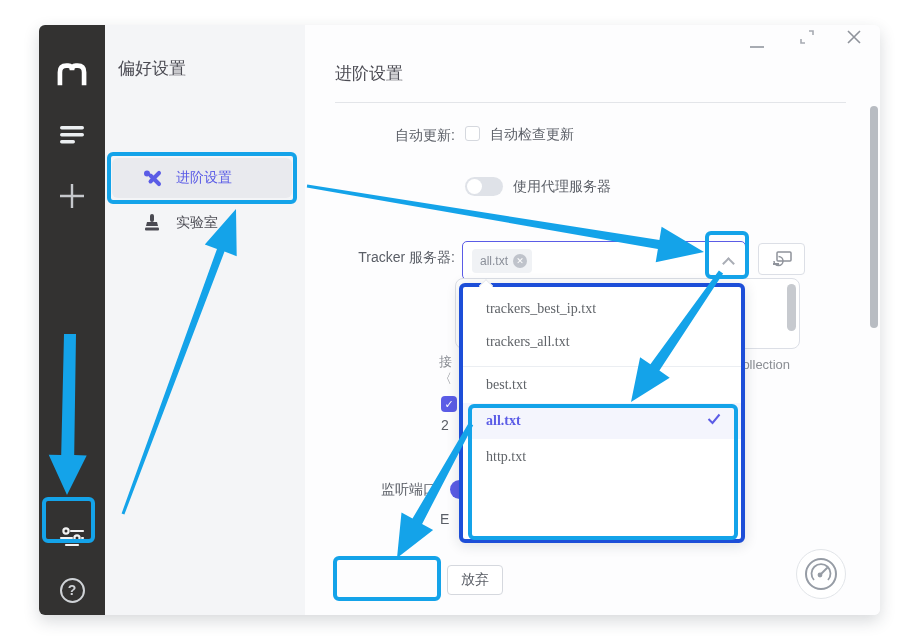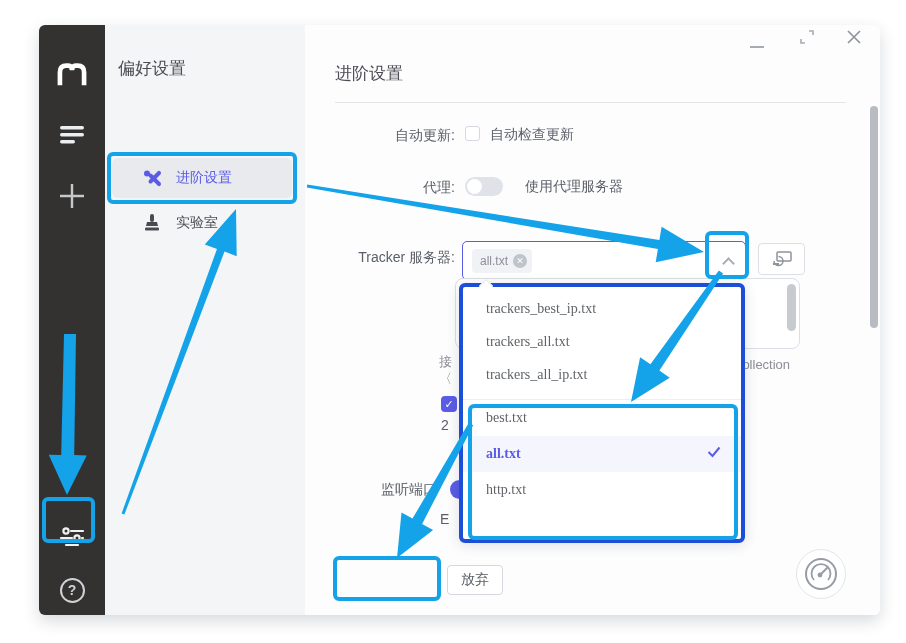--- a/index.html
+++ b/index.html
@@ -33,21 +33,21 @@
   
   .content{position:absolute;left:266px;top:0;width:575px;height:590px;background:#fdfdfe;border-radius:0 6px 6px 0;}
   .win-ctrl{position:absolute;cursor:pointer;}
   .content-title{position:absolute;left:30px;top:37px;font-size:17px;color:#4c4c54;}
   .divider{position:absolute;left:30px;top:77px;width:511px;border-top:1px solid #e3e5e9;}
   .form-label{position:absolute;left:0;width:150px;text-align:right;font-size:14px;color:#5a5e66;}
   .checkbox{position:absolute;left:160px;top:101px;width:15px;height:15px;border:1px solid #d5d8de;border-radius:3px;background:#fff;}
   .chk-label{position:absolute;left:185px;top:101px;font-size:14px;color:#5a5e66;}
   .toggle{position:absolute;left:160px;top:152px;width:38px;height:19px;border-radius:10px;background:#dfe2e8;}
   .toggle .knob{position:absolute;left:2px;top:2px;width:15px;height:15px;border-radius:50%;background:#fff;}
-  .tgl-label{position:absolute;left:208px;top:153px;font-size:14px;color:#5a5e66;margin-left:12px;}
+  .tgl-label{position:absolute;left:208px;top:153px;font-size:14px;color:#5a5e66;}
 
   .select{position:absolute;left:157px;top:216px;width:284px;height:39px;background:#fff;
           border:1px solid #5b5ce6;border-radius:5px;}
   .tag{position:absolute;left:9px;top:7px;height:24px;background:#f0f2f5;border-radius:4px;
        display:flex;align-items:center;padding:0 5px 0 8px;font-size:12px;color:#8a8f99;}
   .tag-close{margin-left:5px;width:14px;height:14px;border-radius:50%;background:#bfc3cb;color:#fff;
              font-size:9px;line-height:14px;text-align:center;}
   .caret{position:absolute;right:12px;top:17px;width:9px;height:9px;border-top:2px solid #a9adb5;border-right:2px solid #a9adb5;transform:rotate(-45deg);}
   .btn-sync{position:absolute;left:453px;top:218px;width:47px;height:32px;border:1px solid #dcdfe6;border-radius:4px;
             background:#fff;display:flex;align-items:center;justify-content:center;}
@@ -170,21 +170,20 @@
         </svg>
       </span>
 
       <div class="content-title">进阶设置</div>
       <div class="divider"></div>
 
       <div class="form-label" style="top:102px;">自动更新:</div>
       <span class="checkbox"></span>
       <span class="chk-label">自动检查更新</span>
 
-      <div class="form-label" style="top:154px;">代理:</div>
       <span class="toggle">
           <span class="knob"></span>
         </span>
       <span class="tgl-label">使用代理服务器</span>
 
       <div class="form-label" style="top:224px;">Tracker 服务器:</div>
       <div class="select">
         <span class="tag">
           <span>all.txt</span>
           <span class="tag-close">✕</span>
@@ -208,21 +207,20 @@
       <div class="frag" style="left:136px;top:392px;font-size:14px;color:#5a5e66;">2</div>
       <div class="form-label" style="top:456px;width:132px;">监听端口</div>
       <div class="frag-toggle"></div>
       <div class="frag" style="left:135px;top:486px;font-size:14px;color:#5a5e66;">E</div>
       <div class="main-scroll"></div>
 
       <div class="dd-panel">
         <div class="dd-pointer"></div>
         <div class="dd-item">trackers_best_ip.txt</div>
         <div class="dd-item">trackers_all.txt</div>
-        <div class="dd-item">trackers_all_ip.txt</div>
         <div class="dd-divider"></div>
         <div class="dd-item g">best.txt</div>
         <div class="dd-item g sel">
           <span>all.txt</span>
           <span class="dd-check">
             <svg width="14" height="12" viewBox="0 0 14 12" fill="none" stroke="#5b5ce6" stroke-width="2">
                 <path d="M1.5 6 L5.5 10 L12.5 1.5"></path>
               </svg>
           </span>
         </div>

